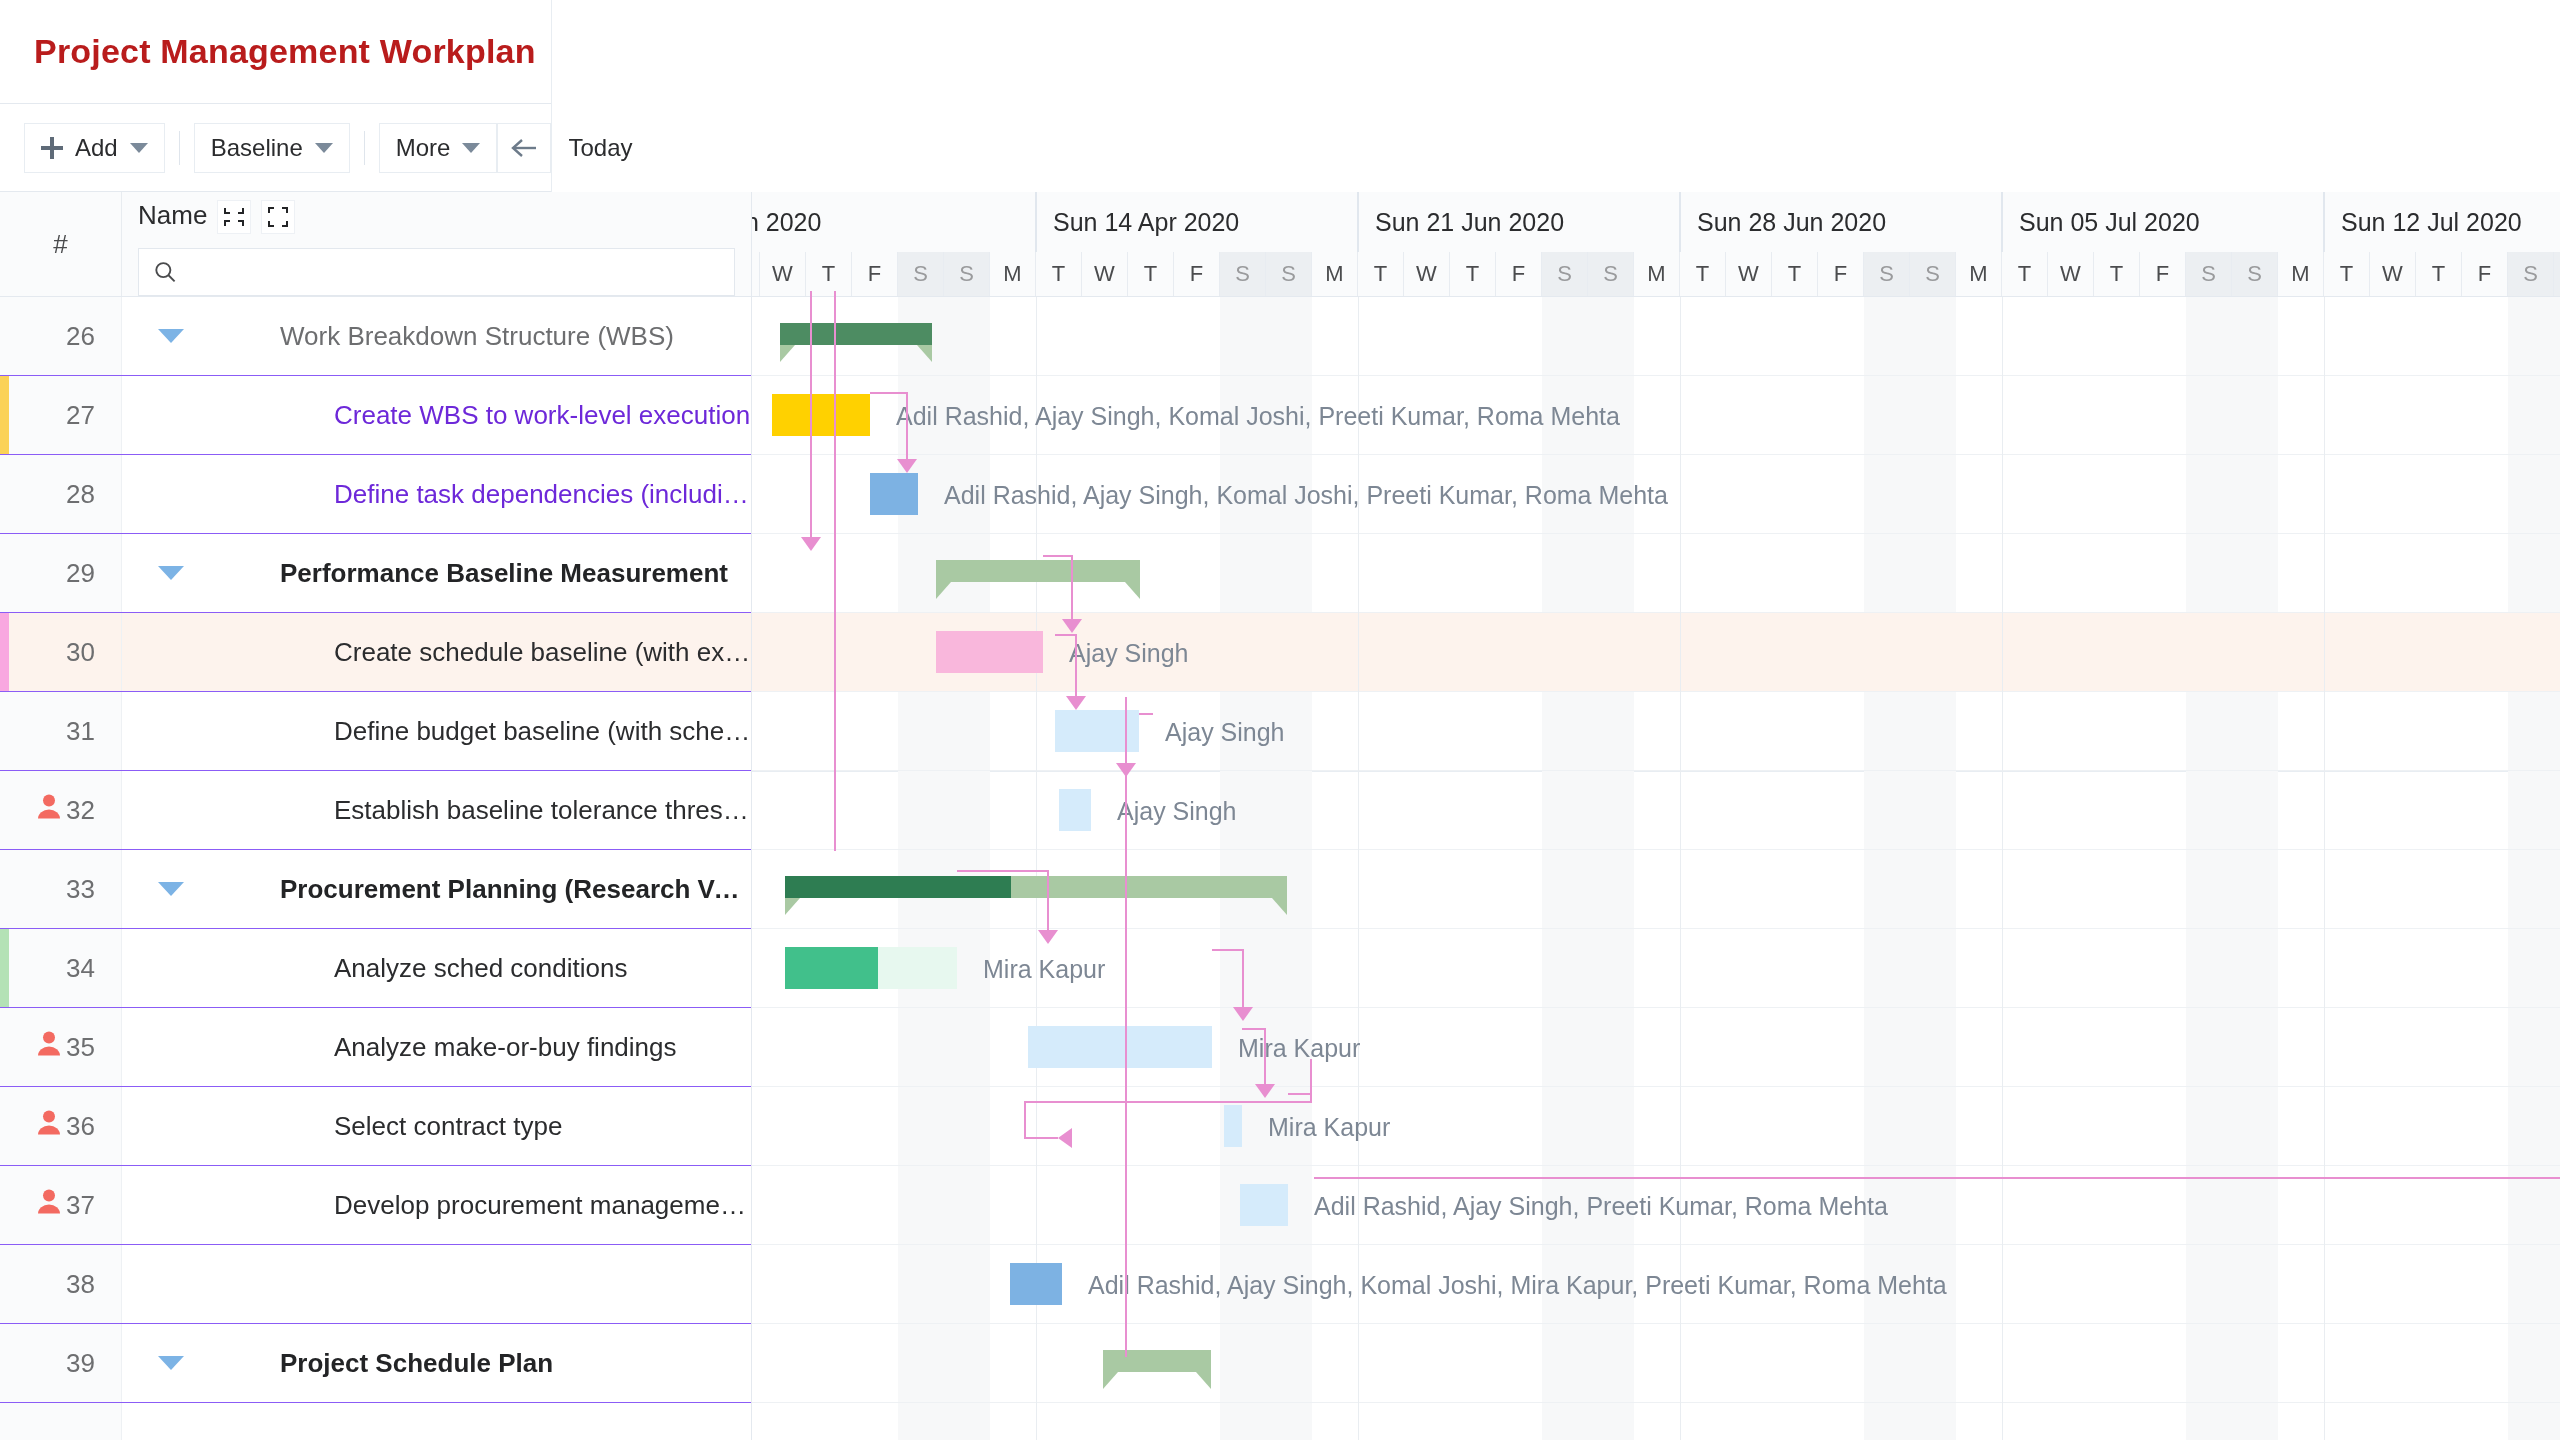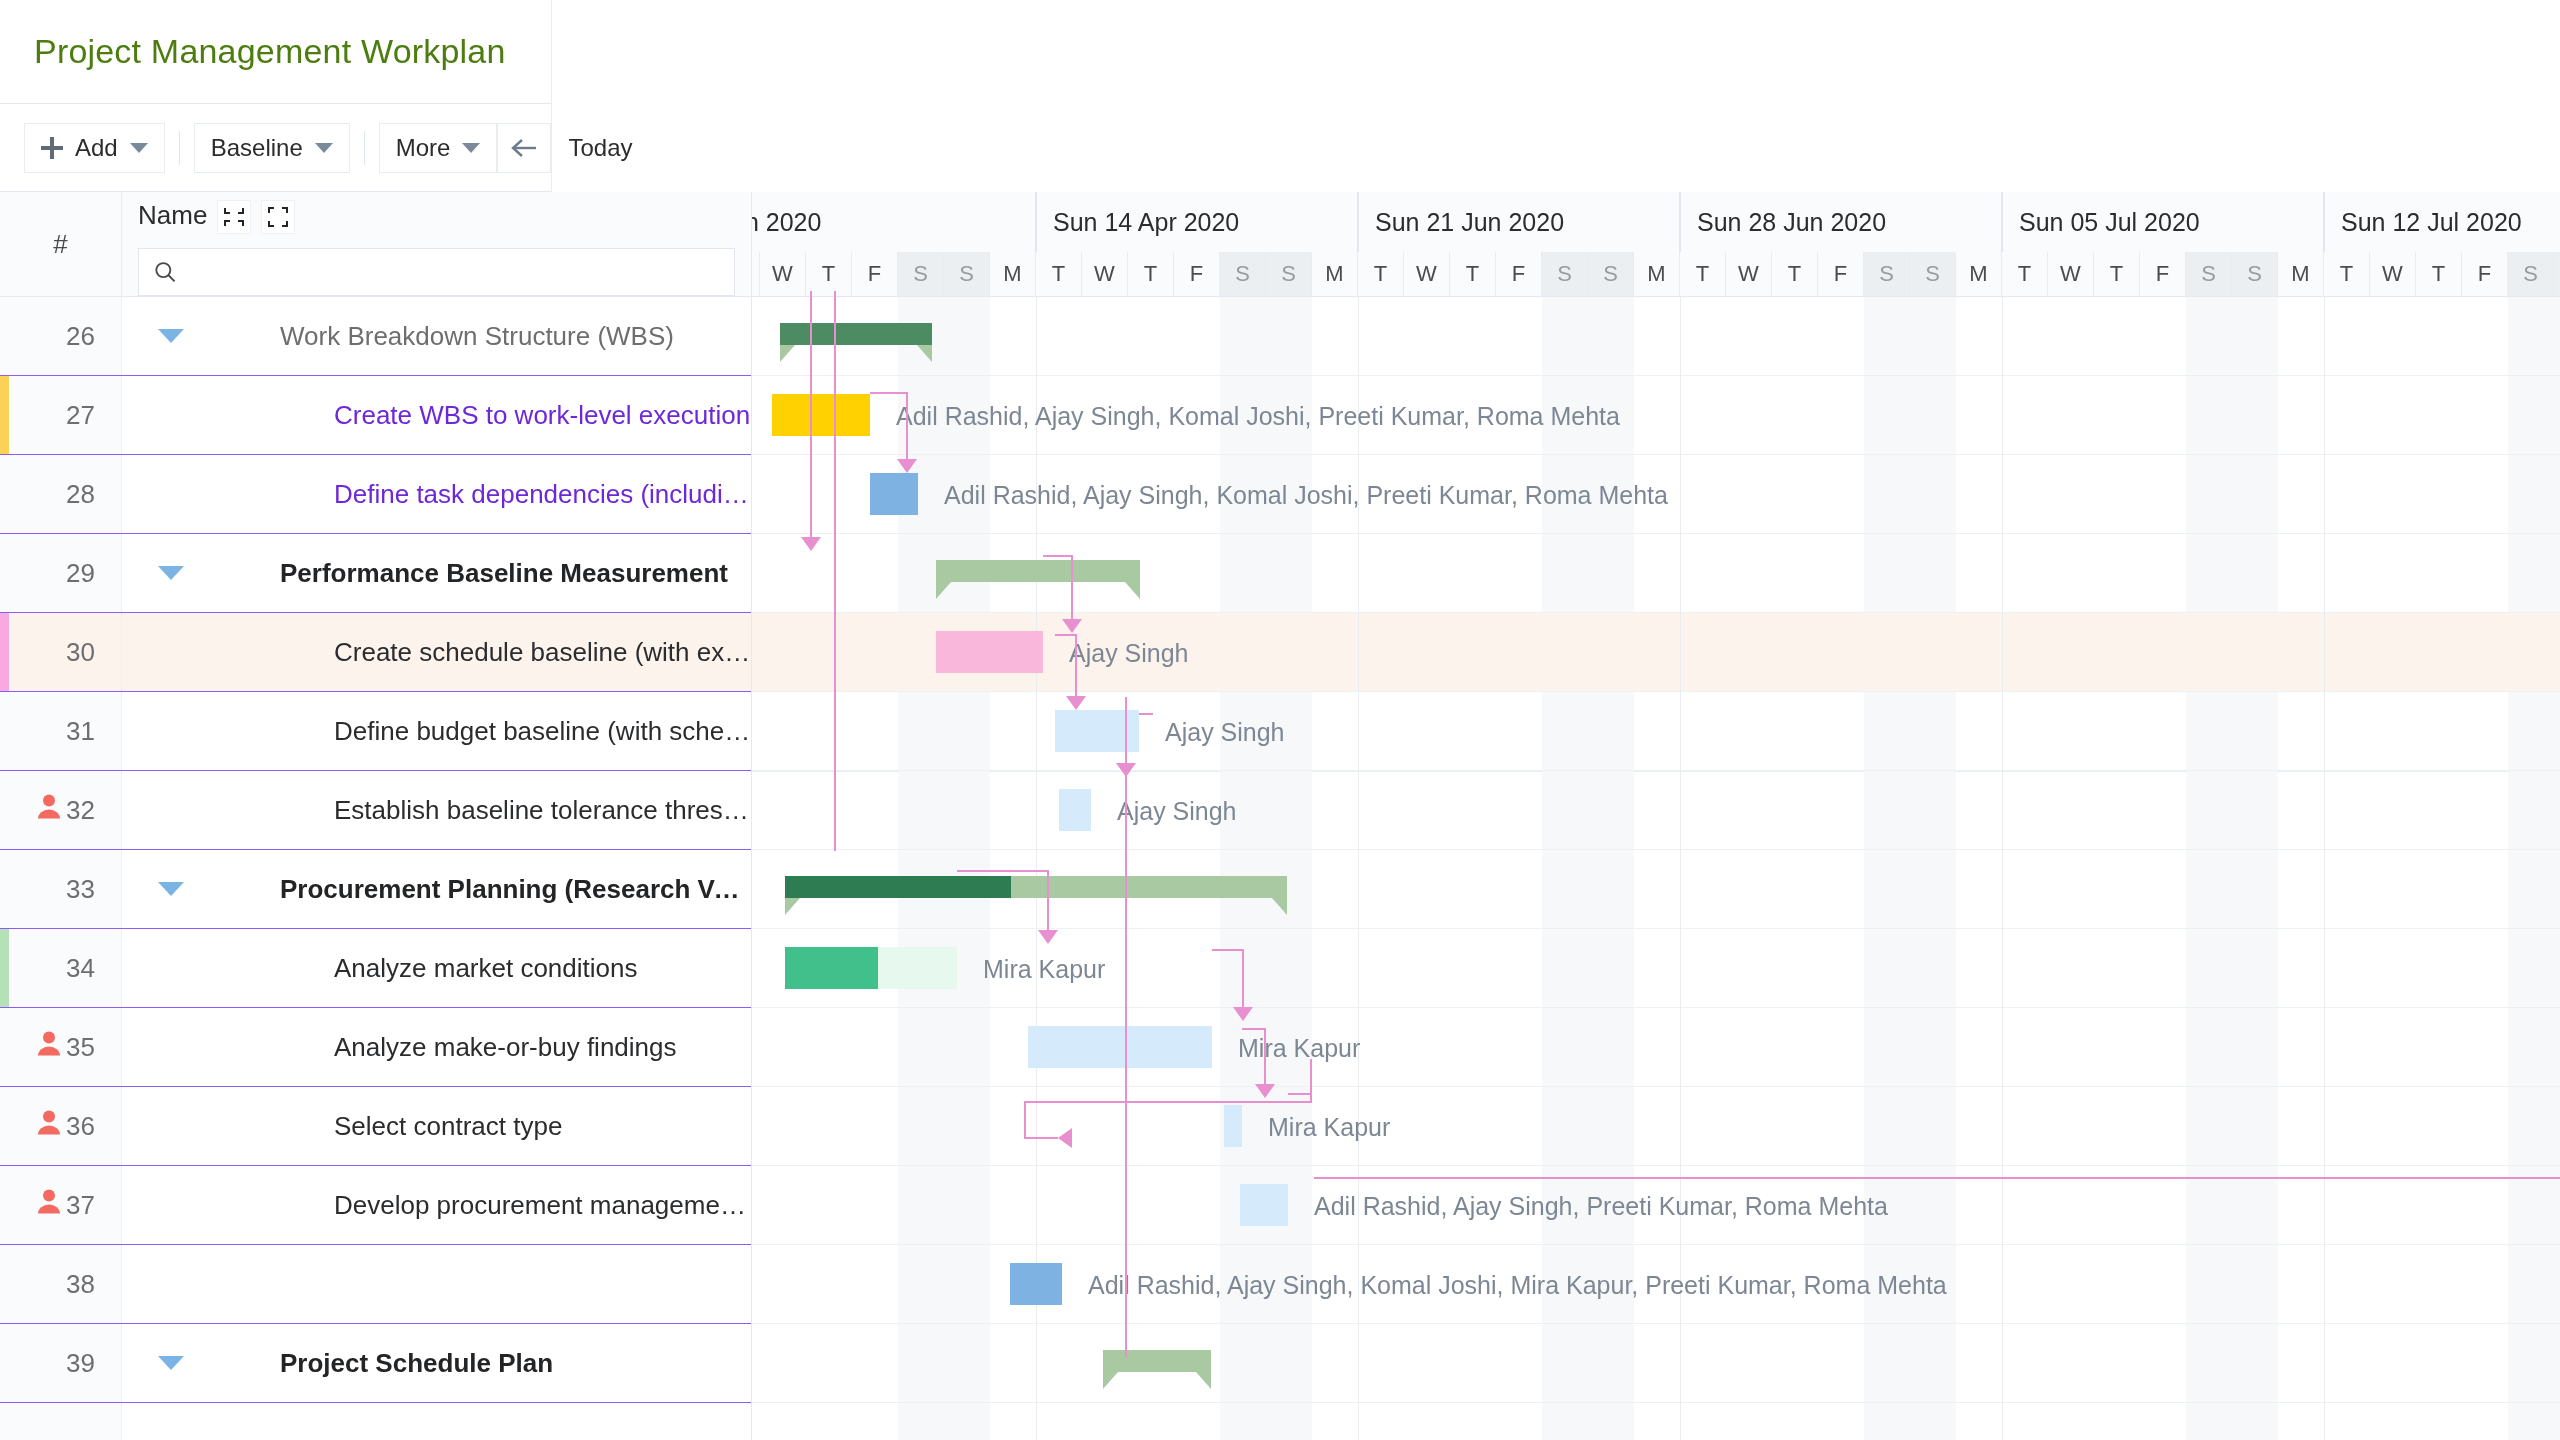--- a/index.html
+++ b/index.html
@@ -11,21 +11,21 @@
   }
 
   
   .titlebar {
     height: 104px;
     display: flex; align-items: center;
     padding: 0 34px 0 34px;
     border-bottom: 1px solid #e4e9ef;
     background: #fff;
   }
-  .title-text { font-size: 34px; color: #4d7c0f; font-weight: 400; letter-spacing: .2px; }
+  .title-text { font-size: 34px; color: #b91c1c; font-weight: 700; letter-spacing: .2px; }
   .close-btn {
     margin-left: auto; width: 46px; height: 46px;
     display: flex; align-items: center; justify-content: center;
     cursor: pointer; color: #2b2c2e;
   }
   .close-btn svg { display:block; }
 
   
   .toolbar {
     height: 88px;
@@ -349,21 +349,21 @@
           <div class="name-cell">
             <span class="tw">Procurement Planning (Research Ven…</span>
           </div>
         </div>
         <div class="row task">
           <div class="num-cell">
             <div class="lmark" style="background: rgb(180, 226, 182);"></div>
             <span>34</span>
           </div>
           <div class="name-cell">
-            <span class="tw">Analyze market conditions</span>
+            <span class="tw">Analyze sched conditions</span>
           </div>
         </div>
         <div class="row task">
           <div class="num-cell">
             <span class="person-ico"><svg width="26" height="28" viewBox="0 0 26 28">
                 <circle cx="13" cy="8" r="6" fill="#f36a61"></circle>
                 <path d="M2 26 a11 9 0 0 1 22 0 z" fill="#f36a61"></path>
               </svg></span>
             <span>35</span>
           </div>

